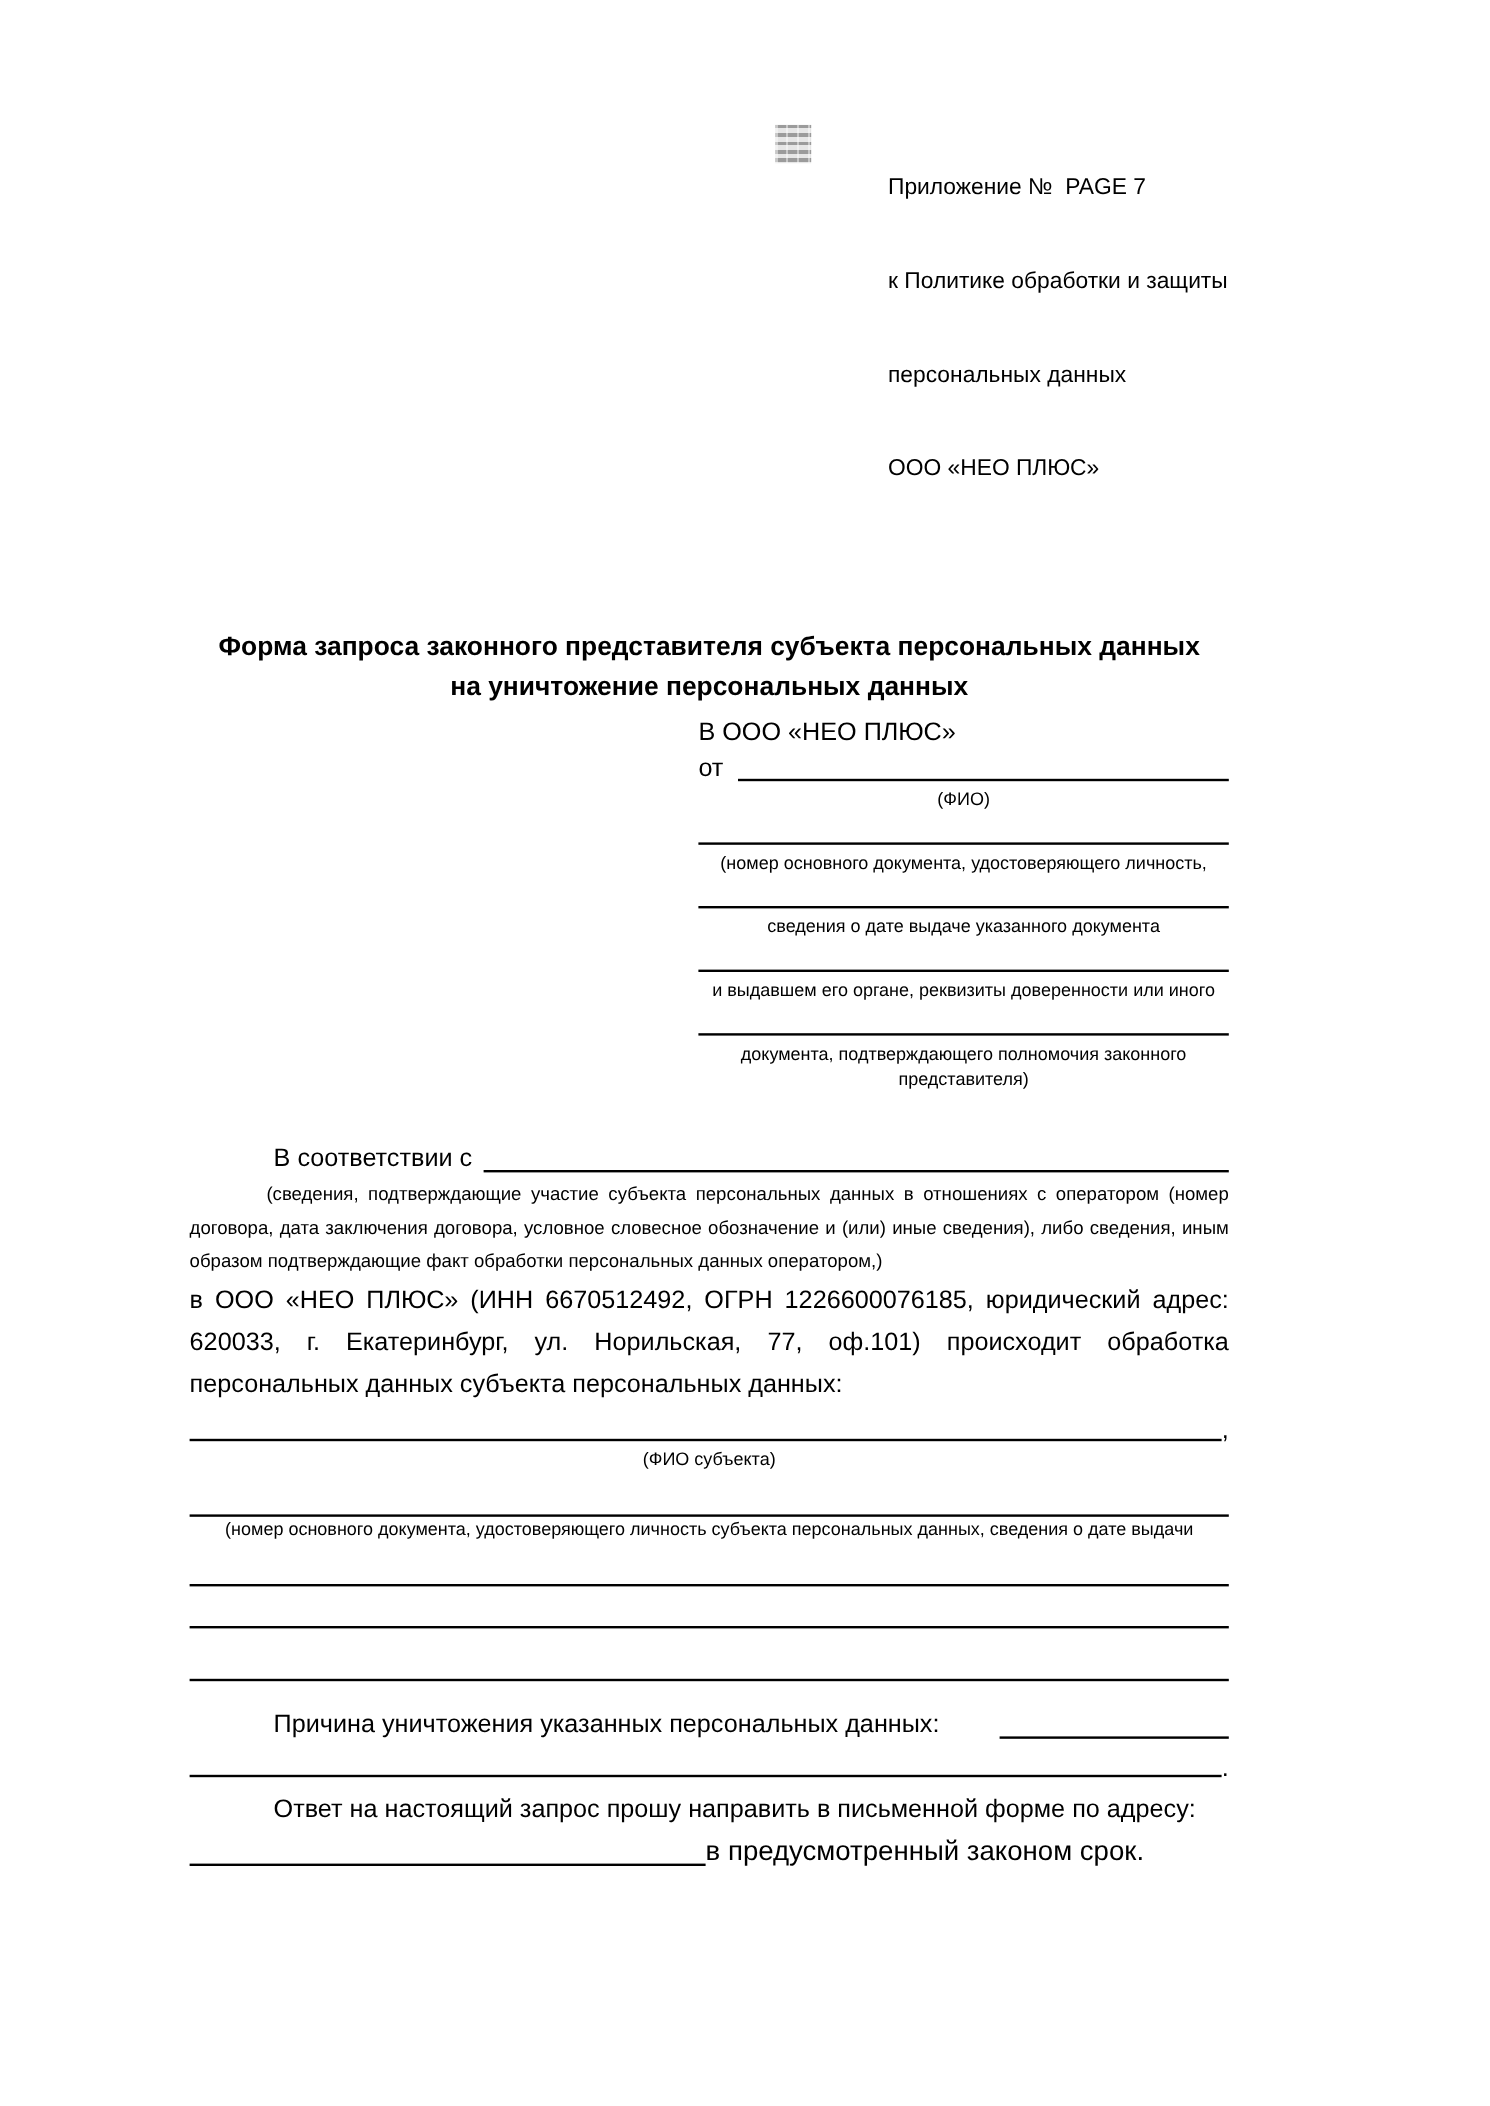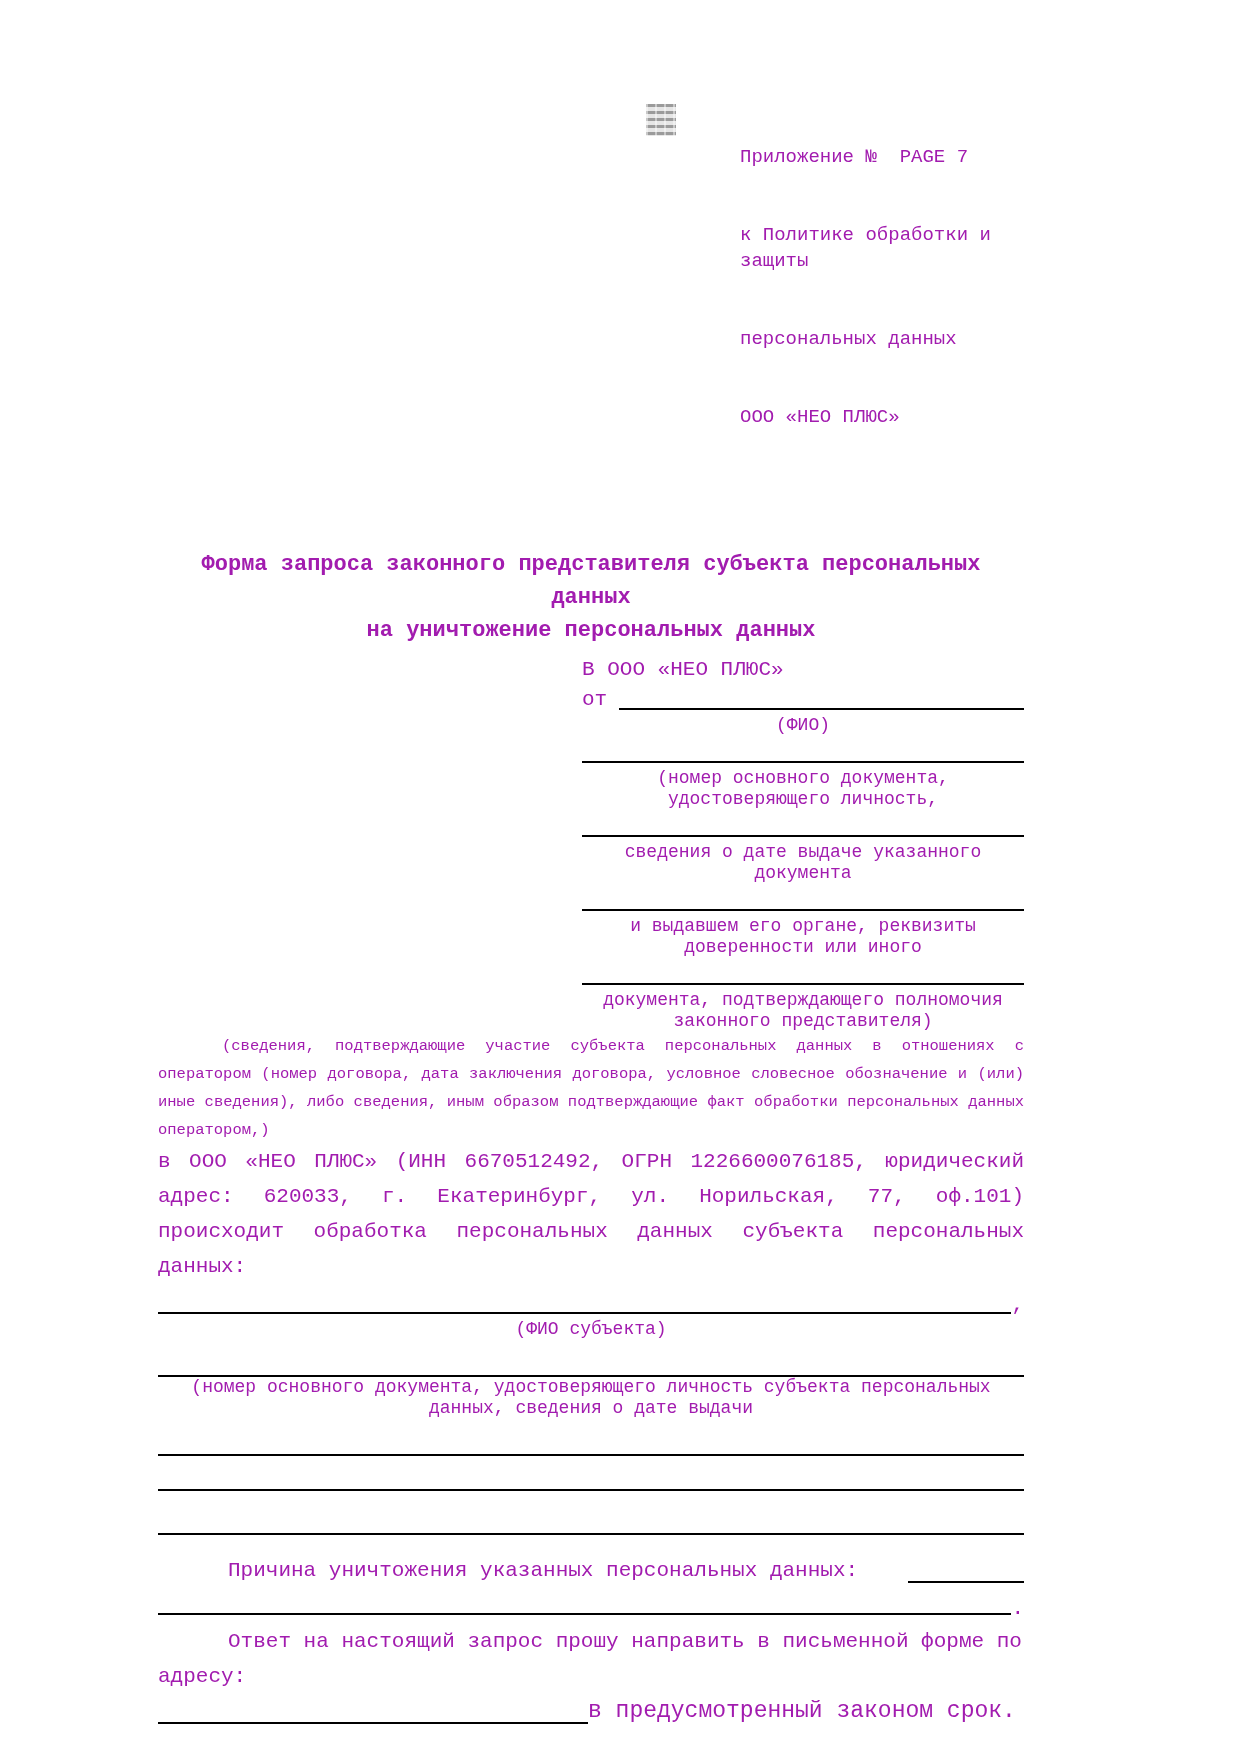--- a/index.html
+++ b/index.html
@@ -1,20 +1,20 @@
 <!DOCTYPE html>
 <html><head>
 <meta charset="utf-8">
 <style>
   html,body{margin:0;padding:0;background:#fff;}
   .page{
     position:relative;
     width:1242px;height:1755px;
-    background:#fff;color:#a21caf;
-    font-family:Liberation Mono, monospace;
+    background:#fff;color:#000000;
+    font-family:Liberation Sans, sans-serif;
     overflow:hidden;
   }
   .content{position:absolute;left:158px;top:0;width:866px;}
 
   
   .header-row{position:relative;padding-top:92px;}
   .artifact-icon{
     position:absolute;left:488px;top:104px;width:30px;height:32px;
     background-image:
       repeating-linear-gradient(90deg, rgba(255,255,255,.45) 0 2px, rgba(255,255,255,0) 2px 9px),
@@ -24,21 +24,21 @@
 
   
   .title{margin-top:66px;text-align:center;font-weight:bold;font-size:22px;line-height:33px;}
 
   
   .to-block{margin-left:424px;width:442px;font-size:21px;margin-top:8px;}
   .to-line{line-height:30px;}
   .from-row{display:flex;align-items:flex-end;line-height:30px;}
   .from-row .lbl{padding-right:12px;}
   .blank{flex:1;border-bottom:2px solid #000;margin-bottom:5px;}
-  .cap{font-size:18px;line-height:21px;text-align:center;}
+  .cap{font-size:15px;line-height:21px;text-align:center;}
   .fill-group .rule{border-bottom:2px solid #000;height:25px;margin-bottom:5px;}
 
   
   .according-row{display:flex;align-items:flex-end;font-size:21px;line-height:32px;margin-top:40px;}
   .according-row .lbl{padding-left:70px;padding-right:10px;white-space:nowrap;}
   .fineprint{font-size:15.5px;line-height:28px;text-align:justify;text-indent:64px;}
   .para{font-size:21px;line-height:35px;text-align:justify;}
   .subject-row{display:flex;align-items:flex-end;font-size:21px;height:35px;}
   .subject-row .suffix{line-height:28px;}
   .rule-row{border-bottom:2px solid #000;height:33px;}
@@ -90,20 +90,24 @@
       <div class="fill-group">
         <div class="rule"></div>
         <div class="cap">и выдавшем его органе, реквизиты доверенности или иного</div>
       </div>
       <div class="fill-group">
         <div class="rule"></div>
         <div class="cap">документа, подтверждающего полномочия законного представителя)</div>
       </div>
     </div>
 
+    <div class="according-row">
+      <span class="lbl">В соответствии с</span>
+      <span class="blank"></span>
+    </div>
 
     <div class="fineprint">(сведения, подтверждающие участие субъекта персональных данных в отношениях с оператором (номер договора, дата заключения договора, условное словесное обозначение и (или) иные сведения), либо сведения, иным образом подтверждающие факт обработки персональных данных оператором,)</div>
 
     <div class="para">в ООО «НЕО ПЛЮС» (ИНН 6670512492, ОГРН 1226600076185, юридический адрес: 620033, г. Екатеринбург, ул. Норильская, 77, оф.101) происходит обработка персональных данных субъекта персональных данных:</div>
 
     <div class="subject-row">
       <span class="blank"></span>
       <span class="suffix">,</span>
     </div>
     <div class="cap caprow">(ФИО субъекта)</div>

